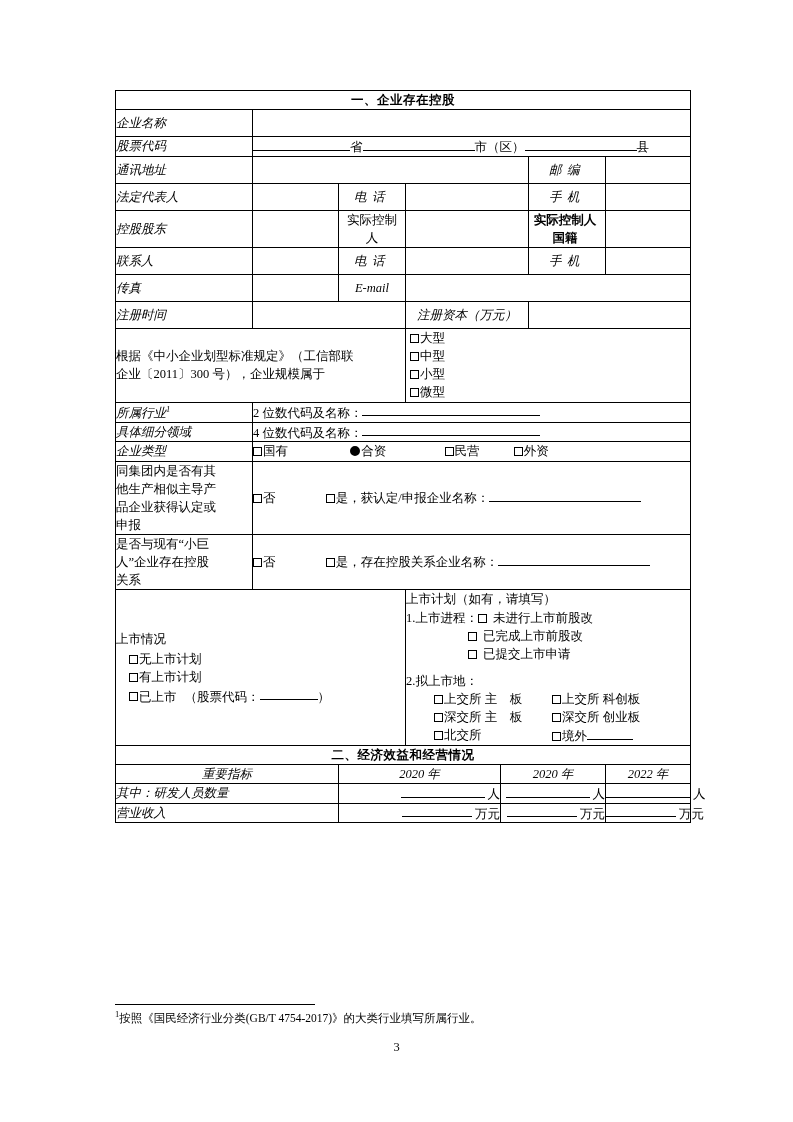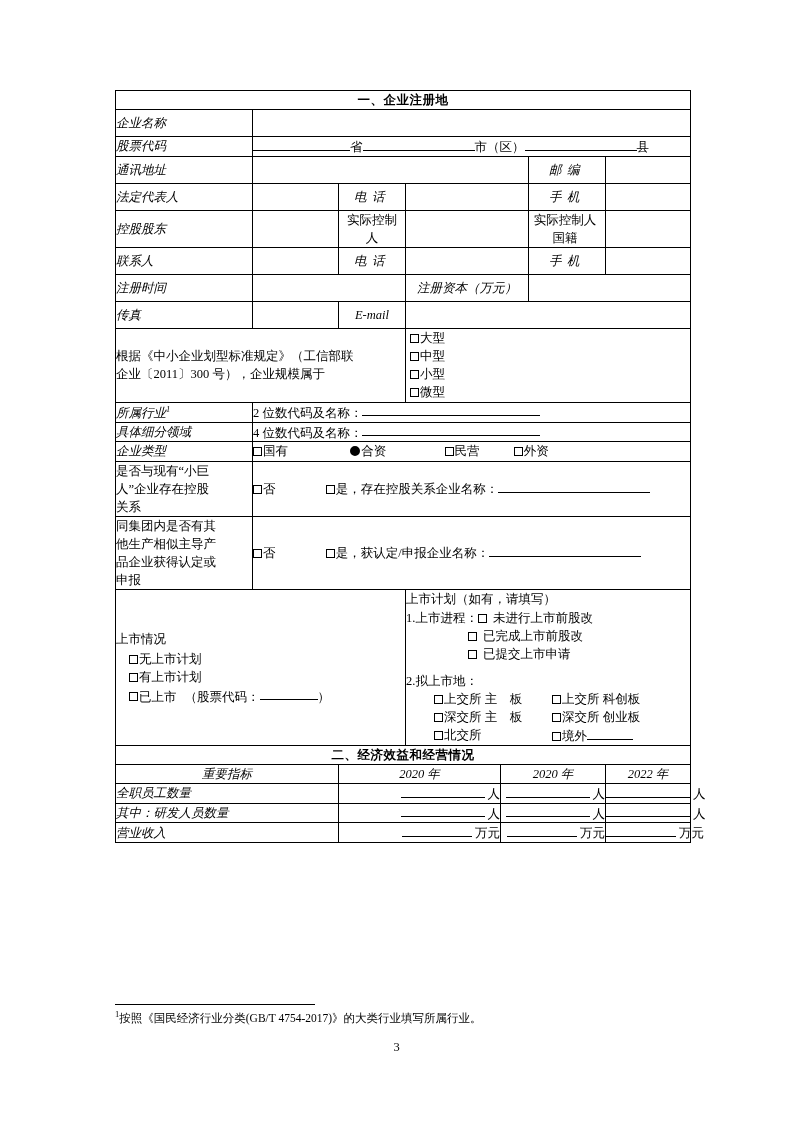--- a/index.html
+++ b/index.html
@@ -181,21 +181,21 @@
       <col style="width:86px">
       <col style="width:67px">
       <col style="width:95px">
       <col style="width:28px">
       <col style="width:77px">
       <col style="width:85px">
     </colgroup>
 
     <tbody>
         <tr>
-      <td colspan="7" class="sechead">一、企业注册地</td>
+      <td colspan="7" class="sechead">一、企业存在控股</td>
     </tr>
 
     <tr>
       <td class="lbl">企业名称</td>
       <td colspan="6" class="blank"></td>
     </tr>
 
     <tr>
       <td class="lbl">股票代码</td>
       <td colspan="6" class="cellpad">
@@ -217,45 +217,45 @@
       <td colspan="2"></td>
       <td class="lbl ctr sp">手机</td>
       <td></td>
     </tr>
 
     <tr>
       <td class="lbl">控股股东</td>
       <td></td>
       <td class="lbl-wrap ctr" style="padding-left:4px;padding-right:4px;">实际控制人</td>
       <td colspan="2"></td>
-      <td class="lbl-wrap ctr" style="padding-left:0;padding-right:4px;">实际控制人国籍</td>
+      <td class="lbl-wrap ctr" style="padding-left:0;padding-right:4px;font-weight:bold;">实际控制人国籍</td>
       <td></td>
     </tr>
 
     <tr>
       <td class="lbl">联系人</td>
       <td class="blank"></td>
       <td class="lbl ctr sp">电话</td>
       <td colspan="2"></td>
       <td class="lbl ctr sp">手机</td>
       <td></td>
     </tr>
 
     <tr>
+      <td class="lbl">传真</td>
+      <td class="blank"></td>
+      <td class="lbl ctr">E-mail</td>
+      <td colspan="4"></td>
+    </tr>
+
+    <tr>
       <td class="lbl">注册时间</td>
       <td colspan="2" class="blank"></td>
       <td colspan="2" class="lbl ctr">注册资本（万元）</td>
       <td colspan="2"></td>
-    </tr>
-
-    <tr>
-      <td class="lbl">传真</td>
-      <td class="blank"></td>
-      <td class="lbl ctr">E-mail</td>
-      <td colspan="4"></td>
     </tr>
 
 
     <tr>
       <td colspan="3" class="lbl-wrap">
         <div>根据《中小企业划型标准规定》（工信部联</div>
         <div>企业〔2011〕300 号），企业规模属于</div>
       </td>
       <td colspan="4" class="scale-row">
         <div style="display:flex;justify-content:space-between;padding:0 4px;flex-direction:column;">
@@ -285,42 +285,42 @@
         <span class="opt"><span class="rb"></span><span>合资</span></span>
         <span style="display:inline-block;width:52px;"></span>
         <span class="opt"><span class="cb"></span><span>民营</span></span>
         <span style="display:inline-block;width:28px;"></span>
         <span class="opt"><span class="cb"></span><span>外资</span></span>
       </td>
     </tr>
 
     <tr>
       <td class="lbl-wrap">
+        <div>同集团内是否有其</div>
+        <div>他生产相似主导产</div>
+        <div>品企业获得认定或</div>
+        <div>申报</div>
+      </td>
+      <td colspan="6" class="yn">
+        <span class="opt"><span class="cb"></span><span>否</span></span>
+        <span style="display:inline-block;width:44px;"></span>
+        <span class="opt"><span class="cb"></span><span>是，获认定/申报企业名称：</span><span class="ul u150"></span></span>
+      </td>
+    </tr>
+
+    <tr>
+      <td class="lbl-wrap">
         <div>是否与现有“小巨</div>
         <div>人”企业存在控股</div>
         <div>关系</div>
       </td>
       <td colspan="6" class="yn">
         <span class="opt"><span class="cb"></span><span>否</span></span>
         <span style="display:inline-block;width:44px;"></span>
         <span class="opt"><span class="cb"></span><span>是，存在控股关系企业名称：</span><span class="ul u150"></span></span>
-      </td>
-    </tr>
-
-    <tr>
-      <td class="lbl-wrap">
-        <div>同集团内是否有其</div>
-        <div>他生产相似主导产</div>
-        <div>品企业获得认定或</div>
-        <div>申报</div>
-      </td>
-      <td colspan="6" class="yn">
-        <span class="opt"><span class="cb"></span><span>否</span></span>
-        <span style="display:inline-block;width:44px;"></span>
-        <span class="opt"><span class="cb"></span><span>是，获认定/申报企业名称：</span><span class="ul u150"></span></span>
       </td>
     </tr>
 
     <tr>
       <td colspan="3" class="listing-left">
         <div class="head">上市情况</div>
         <div class="item"><span class="cb"></span><span>无上市计划</span></div>
         <div class="item"><span class="cb"></span><span>有上市计划</span></div>
         <div class="item"><span class="cb"></span><span>已上市</span><span style="display:inline-block;width:8px;"></span><span>（股票代码：</span><span class="ul u55"></span><span>）</span></div>
       </td>
@@ -354,26 +354,20 @@
       <td colspan="7" class="sechead">二、经济效益和经营情况</td>
     </tr>
 
     <tr>
       <td colspan="2" class="lbl ctr">重要指标</td>
       <td colspan="2" class="lbl ctr">2020 年</td>
       <td colspan="2" class="lbl ctr">2020 年</td>
       <td class="lbl ctr">2022 年</td>
     </tr>
 
-    <tr>
-      <td colspan="2" class="lbl">全职员工数量</td>
-      <td colspan="2" class="num-cell"><span class="ul u80"></span><span>人</span></td>
-      <td colspan="2" class="num-cell"><span class="ul u80"></span><span>人</span></td>
-      <td class="num-cell"><span class="ul u80"></span><span>人</span></td>
-    </tr>
 
     <tr>
       <td colspan="2" class="lbl">其中：研发人员数量</td>
       <td colspan="2" class="num-cell"><span class="ul u80"></span><span>人</span></td>
       <td colspan="2" class="num-cell"><span class="ul u80"></span><span>人</span></td>
       <td class="num-cell"><span class="ul u80"></span><span>人</span></td>
     </tr>
 
     <tr>
       <td colspan="2" class="lbl">营业收入</td>

